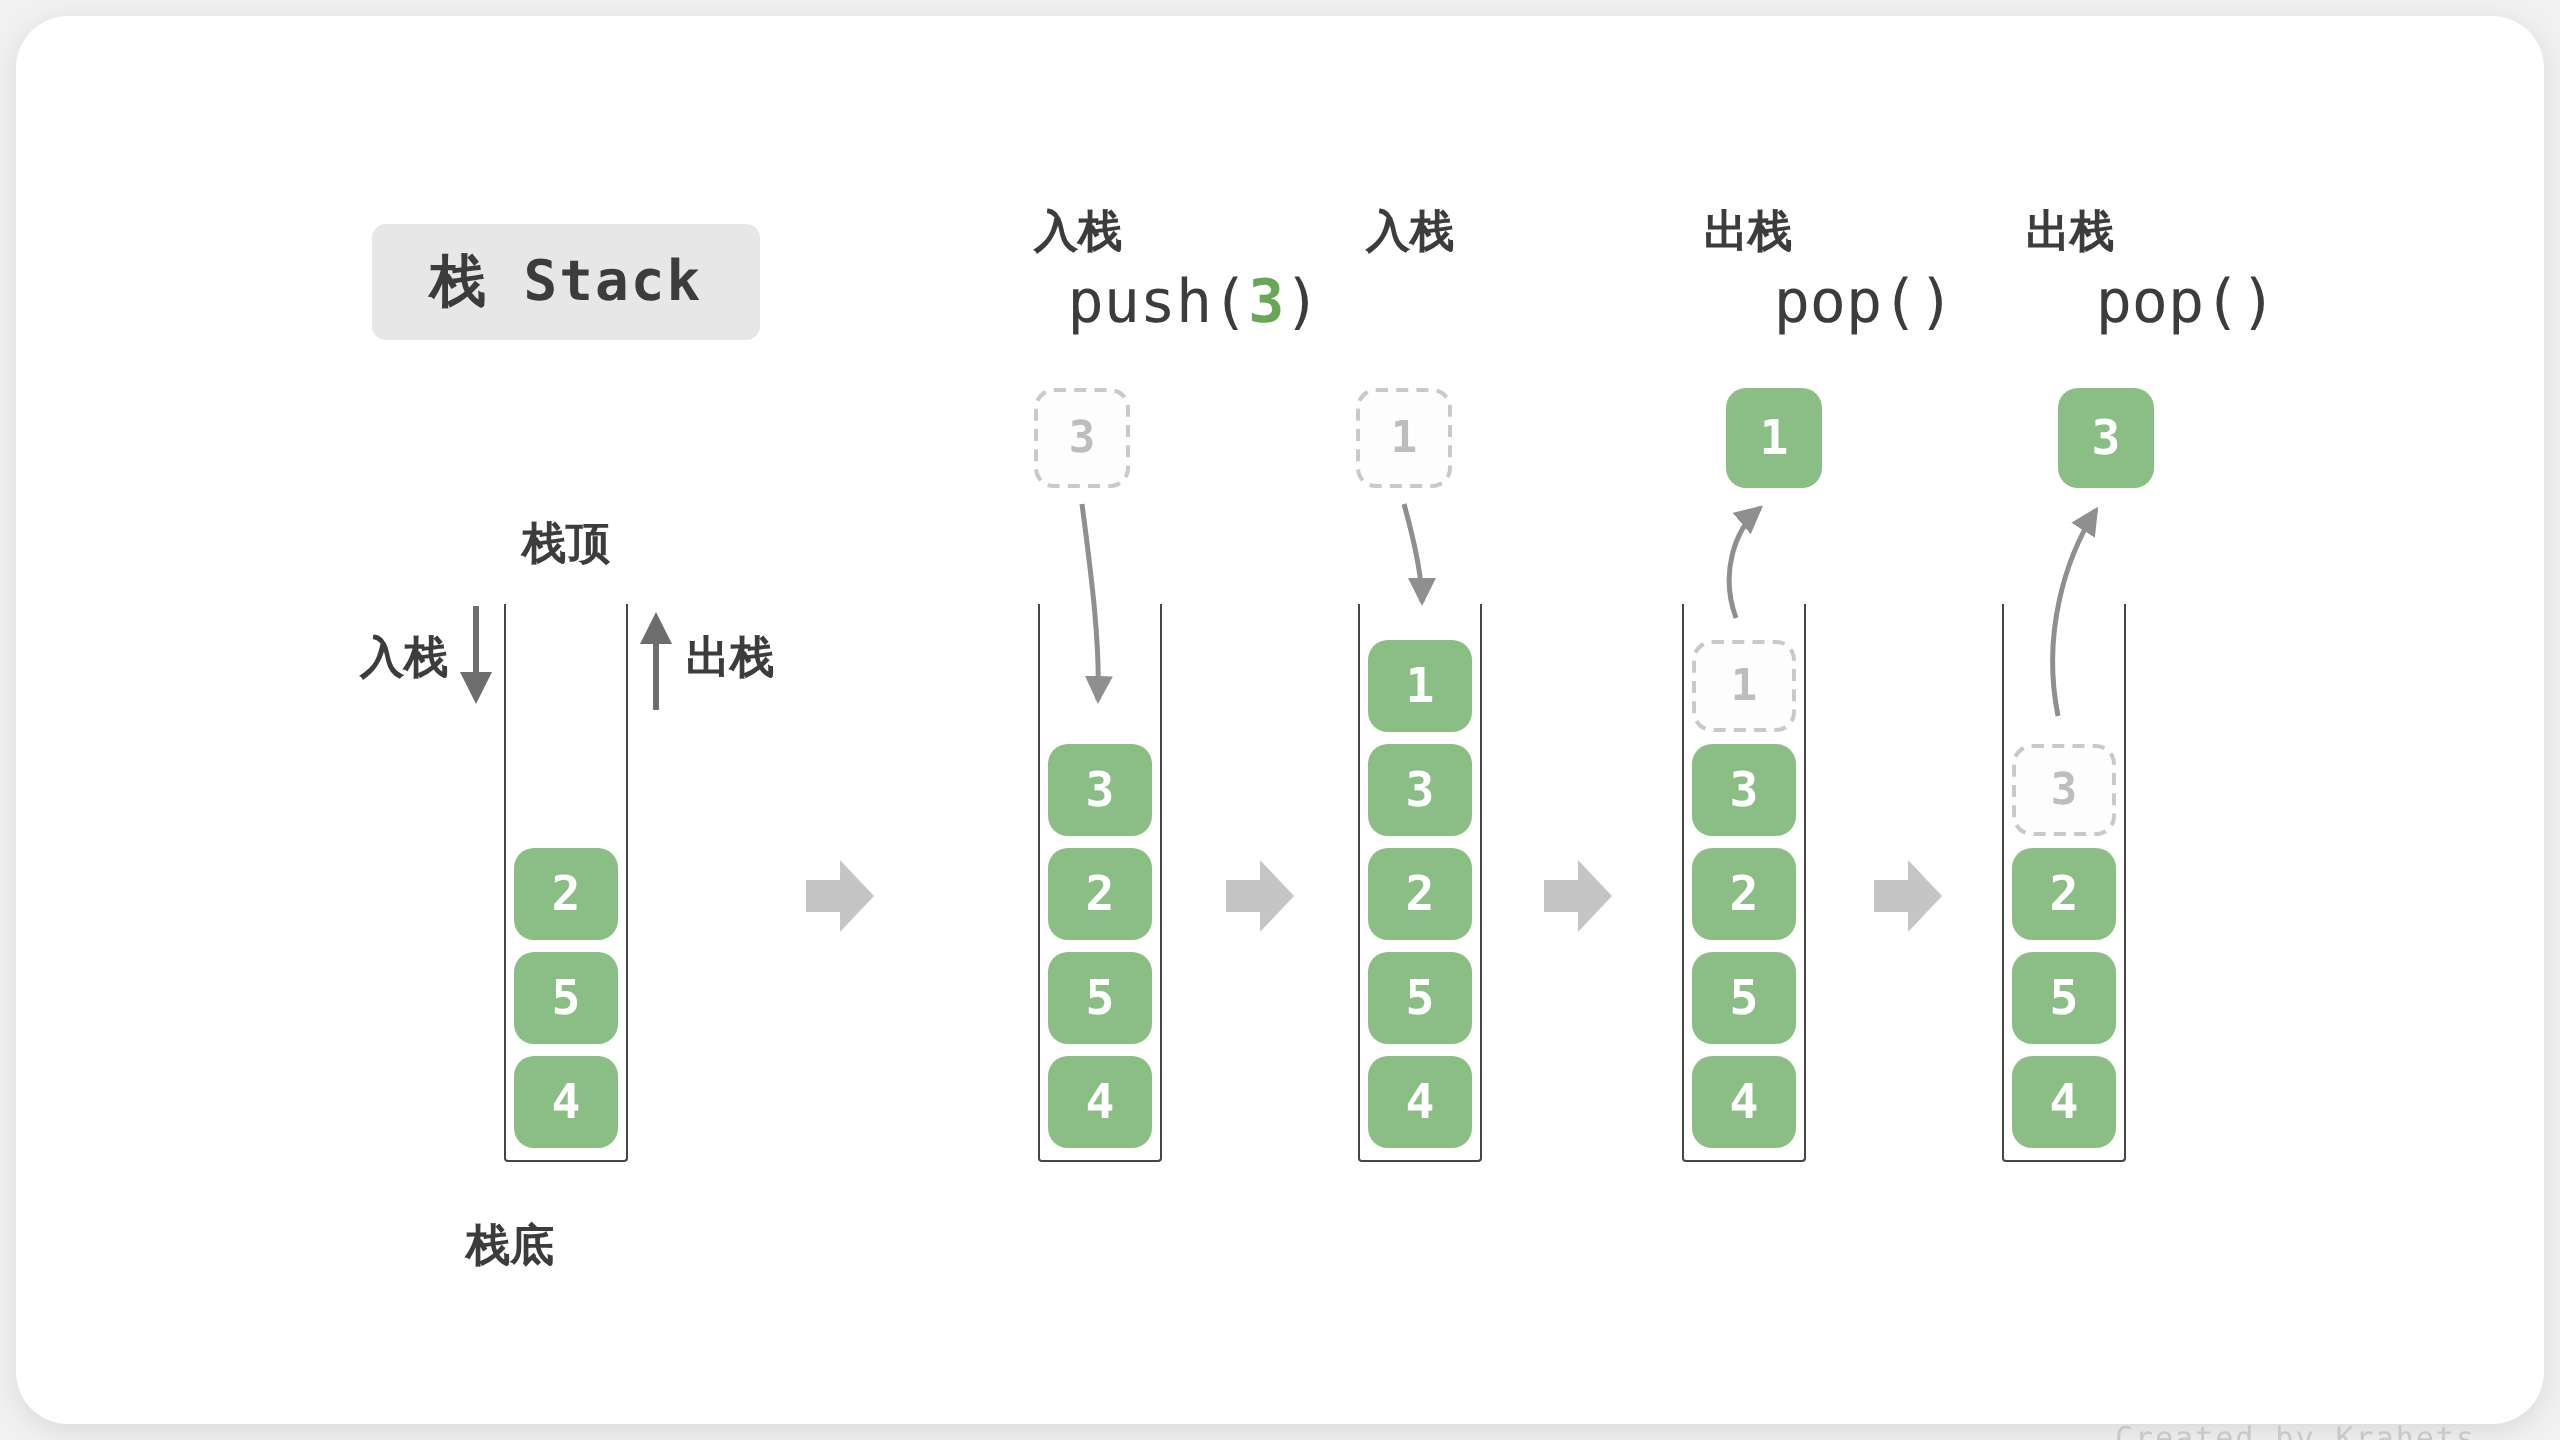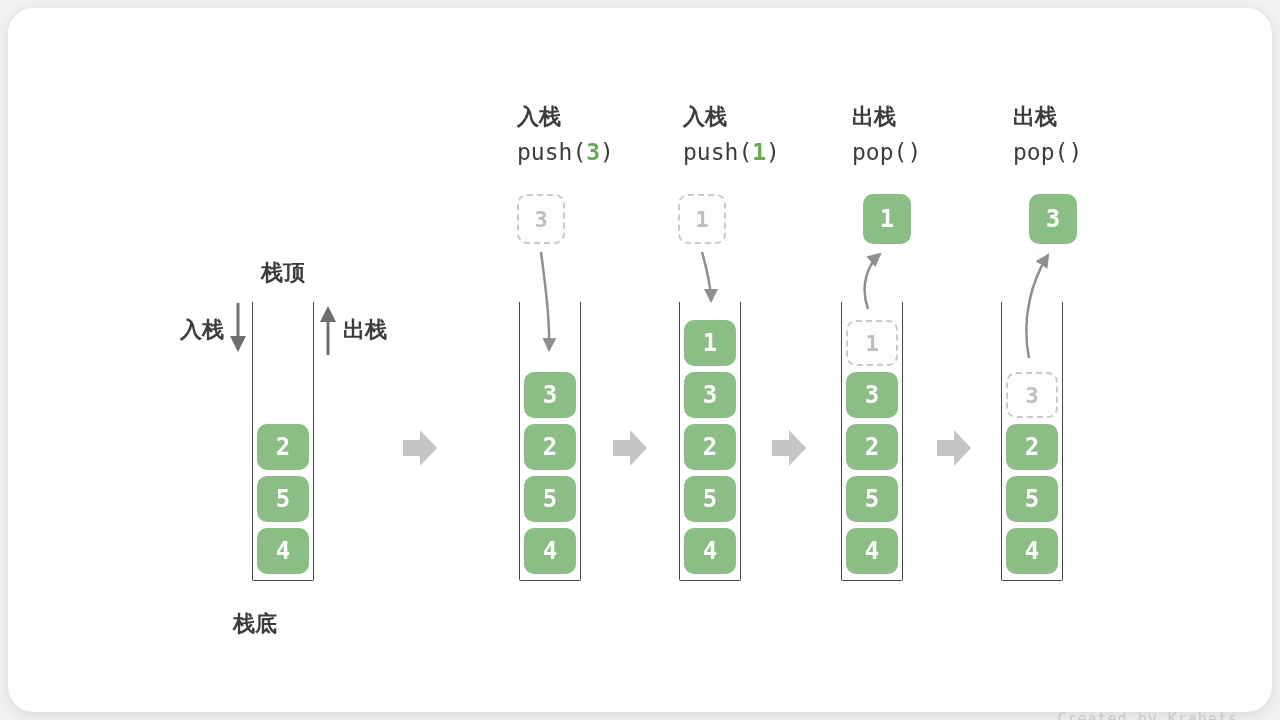--- a/index.html
+++ b/index.html
@@ -23,22 +23,22 @@
     font-family:"DejaVu Sans Mono","DejaVu Sans",monospace,sans-serif;
     letter-spacing:1px;
   }
   .cjk-label{
     position:absolute;font-size:22px;font-weight:bold;color:var(--text);
     line-height:24px;white-space:nowrap;
   }
   .op{position:absolute;width:160px;}
   .op-name{font-size:22px;font-weight:bold;color:var(--text);line-height:26px;}
   .op-code{
-    margin-top:8px;font-size:23px;color:var(--text);
-    font-family:"DejaVu Sans Mono","Liberation Mono",monospace;line-height:28px;
+    margin-top:8px;font-size:30px;color:var(--text);
+    font-family:"DejaVu Sans Mono","Liberation Mono",monospace;line-height:28px;text-align:center;
   }
   .op-code .arg{color:var(--code-green);font-weight:bold;}
   .stack-container{
     position:absolute;box-sizing:border-box;
     border-left:1.5px solid var(--wall);
     border-right:1.5px solid var(--wall);
     border-bottom:1.5px solid var(--wall);
     border-radius:0 0 2px 2px;
     background:#ffffff;
   }
@@ -61,34 +61,36 @@
     font-size:15px;color:var(--watermark);letter-spacing:1px;margin-top:34px;
   }
 </style>
 </head>
 <body style="--green: #8BBE85; --code-green: #69A758; --wall: #454545; --ghost-border: #C9C9C9; --ghost-text: #BDBDBD; --title-bg: #E7E7E7; --text: #3C3C3C; --watermark: #C8C8C8;">
 
 <div class="card"></div>
 
 <div class="layer">
 
+  <div class="title-box">
+    <span>栈 Stack</span>
+  </div>
 
   <div class="cjk-label" style="left:233px;top:261px;width:100px;text-align:center;">栈顶</div>
   <div class="cjk-label" style="left:233px;top:612px;width:100px;text-align:left;">栈底</div>
   <div class="cjk-label" style="left:124px;top:318px;width:100px;text-align:right;">入栈</div>
   <div class="cjk-label" style="left:343px;top:318px;">出栈</div>
 
   <div id="ops-layer">
       <div class="op" style="left: 517px; top: 104px;">
         <div class="op-name">入栈</div>
         <div class="op-code">push(<span class="arg">3</span>)</div>
       </div>
       <div class="op" style="left: 683px; top: 104px;">
         <div class="op-name">入栈</div>
-        <div class="op-code">push(<span class="arg">1</span>)</div>
       </div>
       <div class="op" style="left: 852px; top: 104px;">
         <div class="op-name">出栈</div>
         <div class="op-code">pop(<span class="arg"></span>)</div>
       </div>
       <div class="op" style="left: 1013px; top: 104px;">
         <div class="op-name">出栈</div>
         <div class="op-code">pop(<span class="arg"></span>)</div>
       </div>
     </div>

